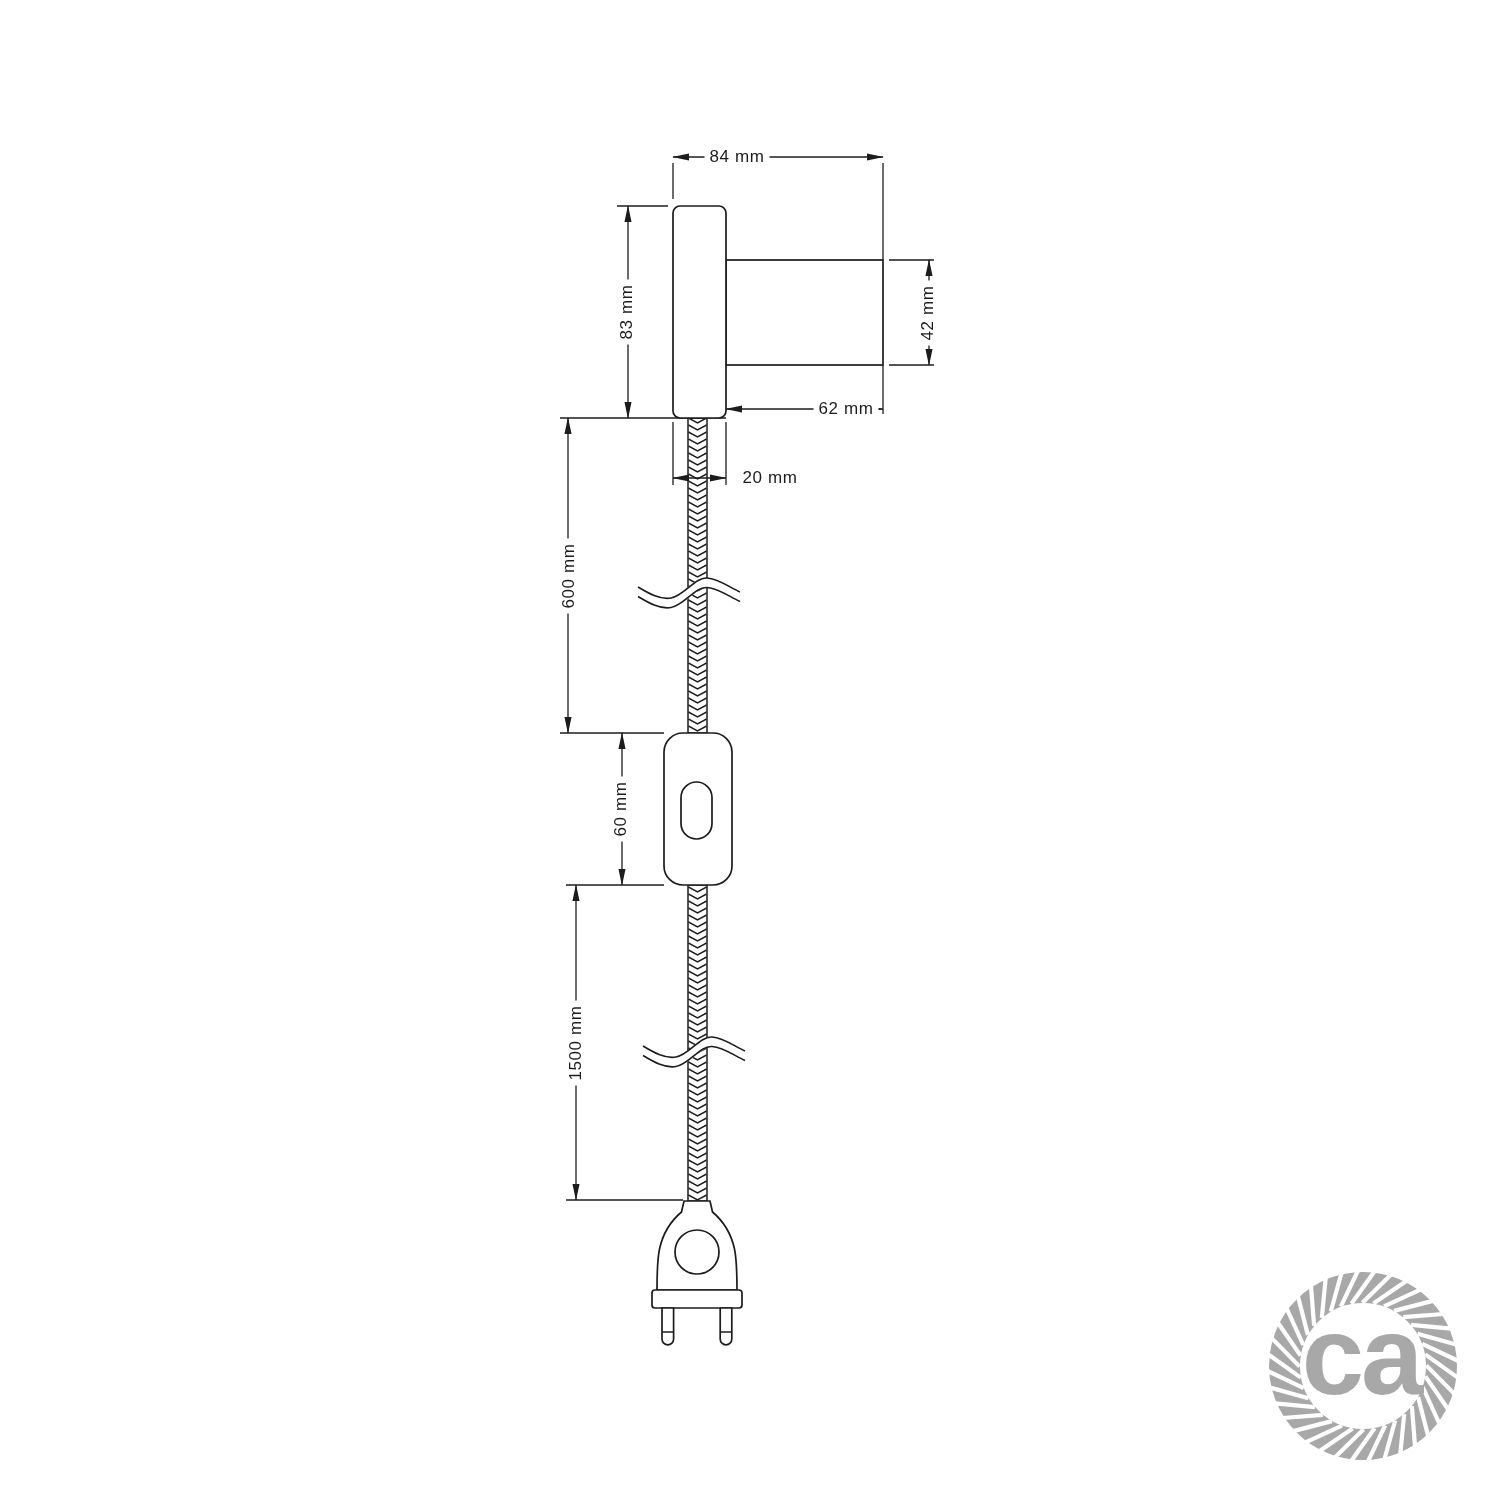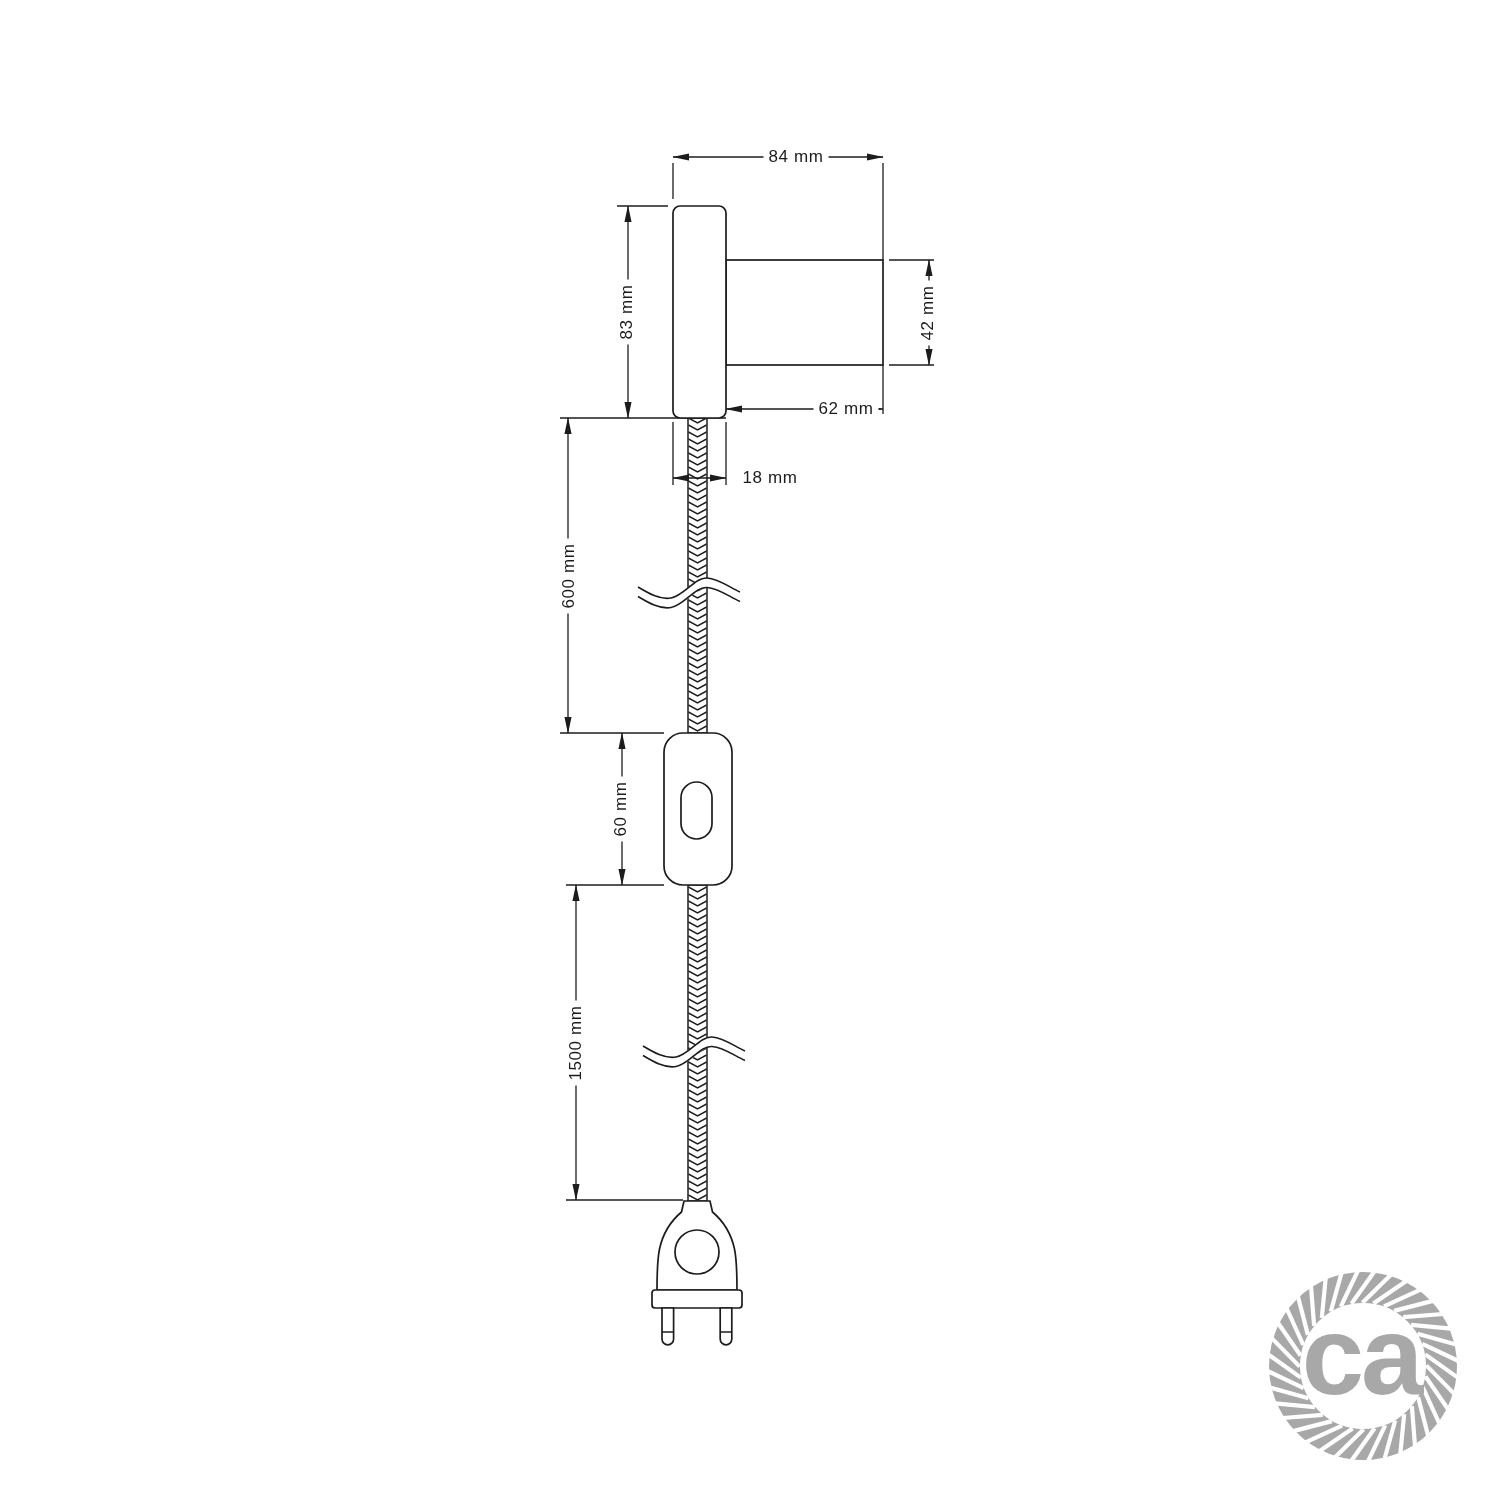--- a/index.html
+++ b/index.html
@@ -154,29 +154,29 @@
           <line x1="1394.1" y1="1310.9" x2="1432.8" y2="1300.9" stroke="#ffffff" stroke-width="4.2"></line>
           <line x1="1403.2" y1="1317.1" x2="1443.1" y2="1314.0" stroke="#ffffff" stroke-width="4.2"></line>
           <line x1="1411.1" y1="1324.8" x2="1450.9" y2="1328.7" stroke="#ffffff" stroke-width="4.2"></line>
           <line x1="1417.5" y1="1333.8" x2="1456.0" y2="1344.5" stroke="#ffffff" stroke-width="4.2"></line>
           <line x1="1422.3" y1="1343.8" x2="1458.4" y2="1361.0" stroke="#ffffff" stroke-width="4.2"></line>
         </g>
       <text x="1361" y="1394" text-anchor="middle" font-family="Liberation Sans, sans-serif" font-weight="bold" font-size="112" letter-spacing="-3" fill="#a8a8a8">ca</text>
     </g>
   </svg>
 
-  <div class="dim-label" style="left:796px;top:157px;">84 mm</div>
+  <div class="dim-label" style="left:737px;top:157px;">84 mm</div>
 
   <div class="dim-label vertical" style="left:627px;top:312px;">83 mm</div>
 
   <div class="dim-label vertical" style="left:928px;top:313px;">42 mm</div>
 
   <div class="dim-label" style="left:806px;top:409px;margin-left:40px;">62 mm</div>
 
-  <div class="dim-label" style="left:770px;top:478px;">18 mm</div>
+  <div class="dim-label" style="left:770px;top:478px;">20 mm</div>
 
   <div class="dim-label vertical" style="left:569px;top:576px;">600 mm</div>
 
   <div class="dim-label vertical" style="left:621px;top:809px;">60 mm</div>
 
   <div class="dim-label vertical" style="left:576px;top:1043px;">1500 mm</div>
 
 </div>
 
 </body></html>

